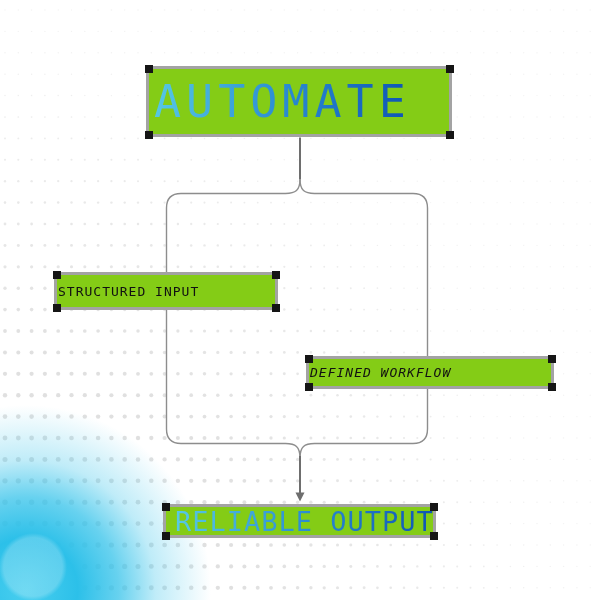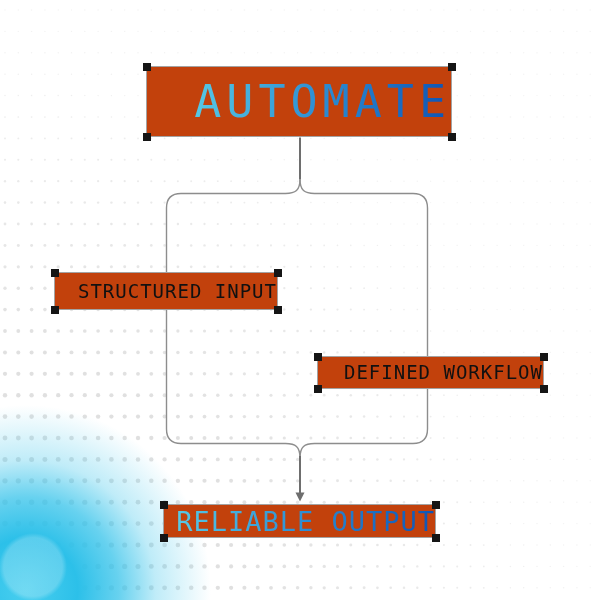--- a/index.html
+++ b/index.html
@@ -15,36 +15,36 @@
         #49cfef 0%, #2cc0e9 28%, rgba(44,192,233,0.72) 50%,
         rgba(44,192,233,0.30) 70%, rgba(44,192,233,0) 100%);}
 
   
   .connectors{position:absolute;left:0;top:0;width:600px;height:600px;z-index:2;}
   .stem{fill:none;stroke:#6e6e6e;stroke-width:2;}
   .branch{fill:none;stroke:#8d8d8d;stroke-width:1.4;}
   .arrowhead{fill:#6e6e6e;stroke:none;}
 
   
-  .node{position:absolute;background:#c2410c;border:1px solid #a3a3a3;z-index:3;
-        display:flex;align-items:center;justify-content:flex-end;box-sizing:border-box;}
+  .node{position:absolute;background:#84cc16;border:3px solid #a3a3a3;z-index:3;
+        display:flex;align-items:center;justify-content:flex-start;box-sizing:border-box;}
   .handle{position:absolute;width:8px;height:8px;background:#151515;z-index:4;}
   .h-tl{left:-4.5px;top:-4.5px}.h-tr{right:-4.5px;top:-4.5px}
   .h-bl{left:-4.5px;bottom:-4.5px}.h-br{right:-4.5px;bottom:-4.5px}
 
   .n-automate{left:146px;top:66px;width:306px;height:71px;}
   .n-input{left:54px;top:272px;width:224px;height:38px;}
-  .n-workflow{left:317px;top:356px;width:227px;height:33px;}
+  .n-workflow{left:306px;top:356px;width:248px;height:33px;font-style:italic;}
   .n-output{left:163px;top:504px;width:273px;height:34px;padding-left:8px;}
 
   .label{white-space:nowrap;line-height:1;}
   .gradient-text{background:linear-gradient(90deg,#58cae5 0%,#2b8bd2 52%,#0e54b4 100%);
     -webkit-background-clip:text;background-clip:text;color:transparent;}
   .t-title{font-size:45px;letter-spacing:5px;text-indent:5px;}
-  .t-small{font-size:19px;letter-spacing:1px;color:#111111;text-indent:1px;}
+  .t-small{font-size:13px;letter-spacing:1px;color:#111111;text-indent:1px;}
   .t-output{font-size:27px;letter-spacing:1px;text-indent:1px;}
 </style>
 </head>
 <body>
 
 <div class="canvas">
 
   <svg id="dots" class="dots">
       <circle cx="5" cy="10" r="0.7" fill="#dedede" fill-opacity="0.3666313565661711"></circle>
       <circle cx="18.3" cy="10" r="0.7" fill="#dedede" fill-opacity="0.36619377190198454"></circle>

